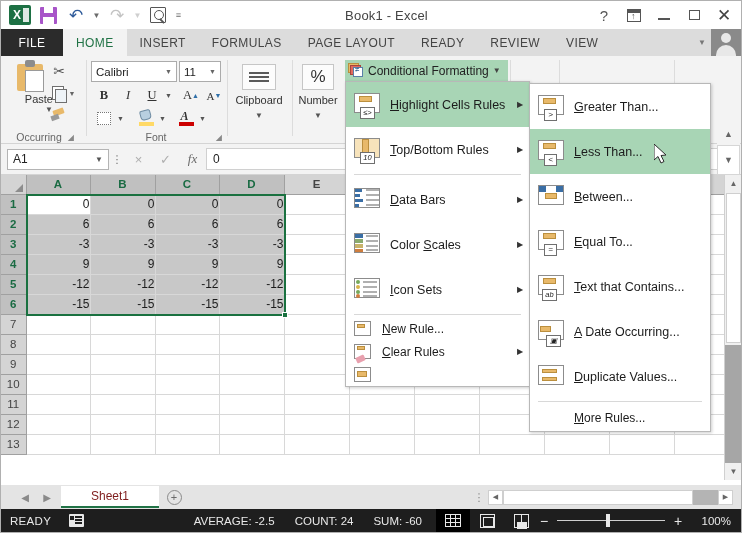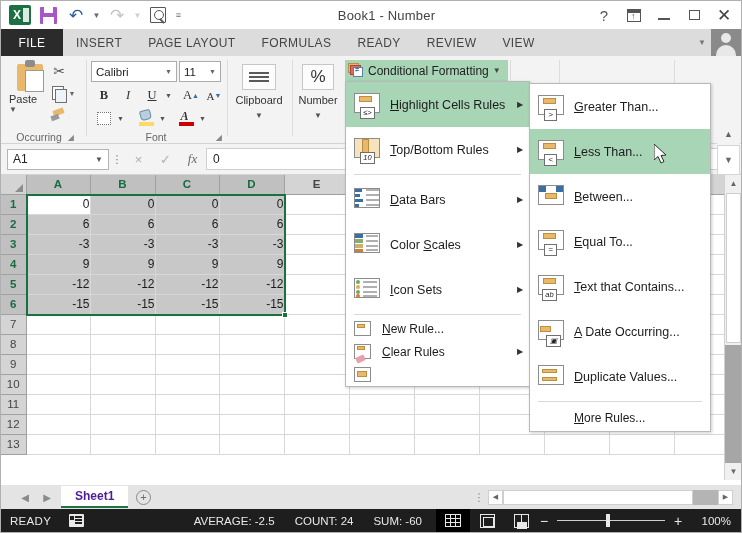--- a/index.html
+++ b/index.html
@@ -122,21 +122,21 @@
   .grp-label {
     position: absolute; bottom: 1px; width: 100%; text-align: center;
     font-size: 10.5px; color: #666;
   }
   .grp-sep { position: absolute; top: 4px; width: 1px; height: 76px; background: #dcdcdc; }
   .dlg-launch {
     position: absolute; bottom: 2px; font-size: 8px; color: #888;
   }
 
   
-  .paste-btn { position:absolute; left: 8px; top: 4px; width: 44px; text-align:left; }
+  .paste-btn { position:absolute; left: 8px; top: 4px; width: 44px; text-align:right; }
   .paste-ico {
     width: 30px; height: 32px; margin: 0 auto; position: relative;
   }
   .paste-ico .clip {
     position:absolute; left:1px; top:4px; width:26px; height:27px; background:#e8b96a;
     border-radius: 2px;
   }
   .paste-ico .clip-top {
     position:absolute; left:9px; top:0px; width:10px; height:7px; background:#8c8c8c;
     border-radius: 2px;
@@ -311,22 +311,22 @@
   .vs-thumb { position:absolute; left:1px; width:15px; background:#fff; border:1px solid #cfcfcf; }
   .vs-track-lower { position:absolute; left:0; width:17px; background:#a6a6a6; }
 
   .hscrollbar {
     position: absolute; left: 0; bottom: 23px; width: 740px; height: 24px;
     background: #e4e4e4; display: flex; align-items: center;
   }
   .tabnav { display:flex; align-items:center; gap:2px; padding-left: 14px; }
   .tabnav span { width: 20px; text-align:center; font-size: 10px; color: #8a8a8a; }
   .sheettab {
-    height: 22px; padding: 0 14px; background: #ffffff; color: #4c1d95;
-    font-size: 12px; font-weight: bold; display:flex;align-items:center;
+    height: 22px; padding: 0 30px; background: #ffffff; color: #7f1d1d;
+    font-size: 12px; font-weight: normal; display:flex;align-items:center;
     border-bottom: 2px solid #217346; margin-left: 4px;
   }
   .addsheet {
     width: 30px; display:flex; align-items:center;justify-content:center;
     font-size: 13px; color: #777;
   }
   .addsheet .circ { width:15px;height:15px;border:1.3px solid #8a8a8a;border-radius:50%;
      display:flex;align-items:center;justify-content:center; font-size:11px; color:#6a6a6a;
      line-height:1; }
   .hs-spacer { flex: 1; }
@@ -431,43 +431,44 @@
       <div class="qat-dd">▼</div>
       <div class="qat-btn">
           <span class="arrow-ico dim">↷</span>
         </div>
       <div class="qat-dd" style="color:#cfcfcf">▼</div>
       <div class="qat-btn">
           <div class="print-ico"></div>
         </div>
       <div class="qat-dd" style="font-size:9px">≡</div>
     </div>
-    <div class="win-title">Book1 - Number</div>
+    <div class="win-title">Book1 - Excel</div>
     <div class="win-ctrls">
       <div class="win-btn help">?</div>
       <div class="win-btn">
           <div class="ribbon-opt"></div>
         </div>
       <div class="win-btn">
           <div class="min-g"></div>
         </div>
       <div class="win-btn">
           <div class="max-g"></div>
         </div>
       <div class="win-btn">
           <span class="close-g">✕</span>
         </div>
     </div>
   </div>
 
   <div class="tabbar">
     <div class="tab-file">FILE</div>
+    <div class="tab active">HOME</div>
     <div class="tab">INSERT</div>
+    <div class="tab">FORMULAS</div>
     <div class="tab">PAGE LAYOUT</div>
-    <div class="tab">FORMULAS</div>
     <div class="tab">READY</div>
     <div class="tab">REVIEW</div>
     <div class="tab">VIEW</div>
     <div class="tab-spacer"></div>
     <div class="ribbon-collapse">▼</div>
     <div class="avatar"></div>
   </div>
 
   <div class="ribbon">
 

